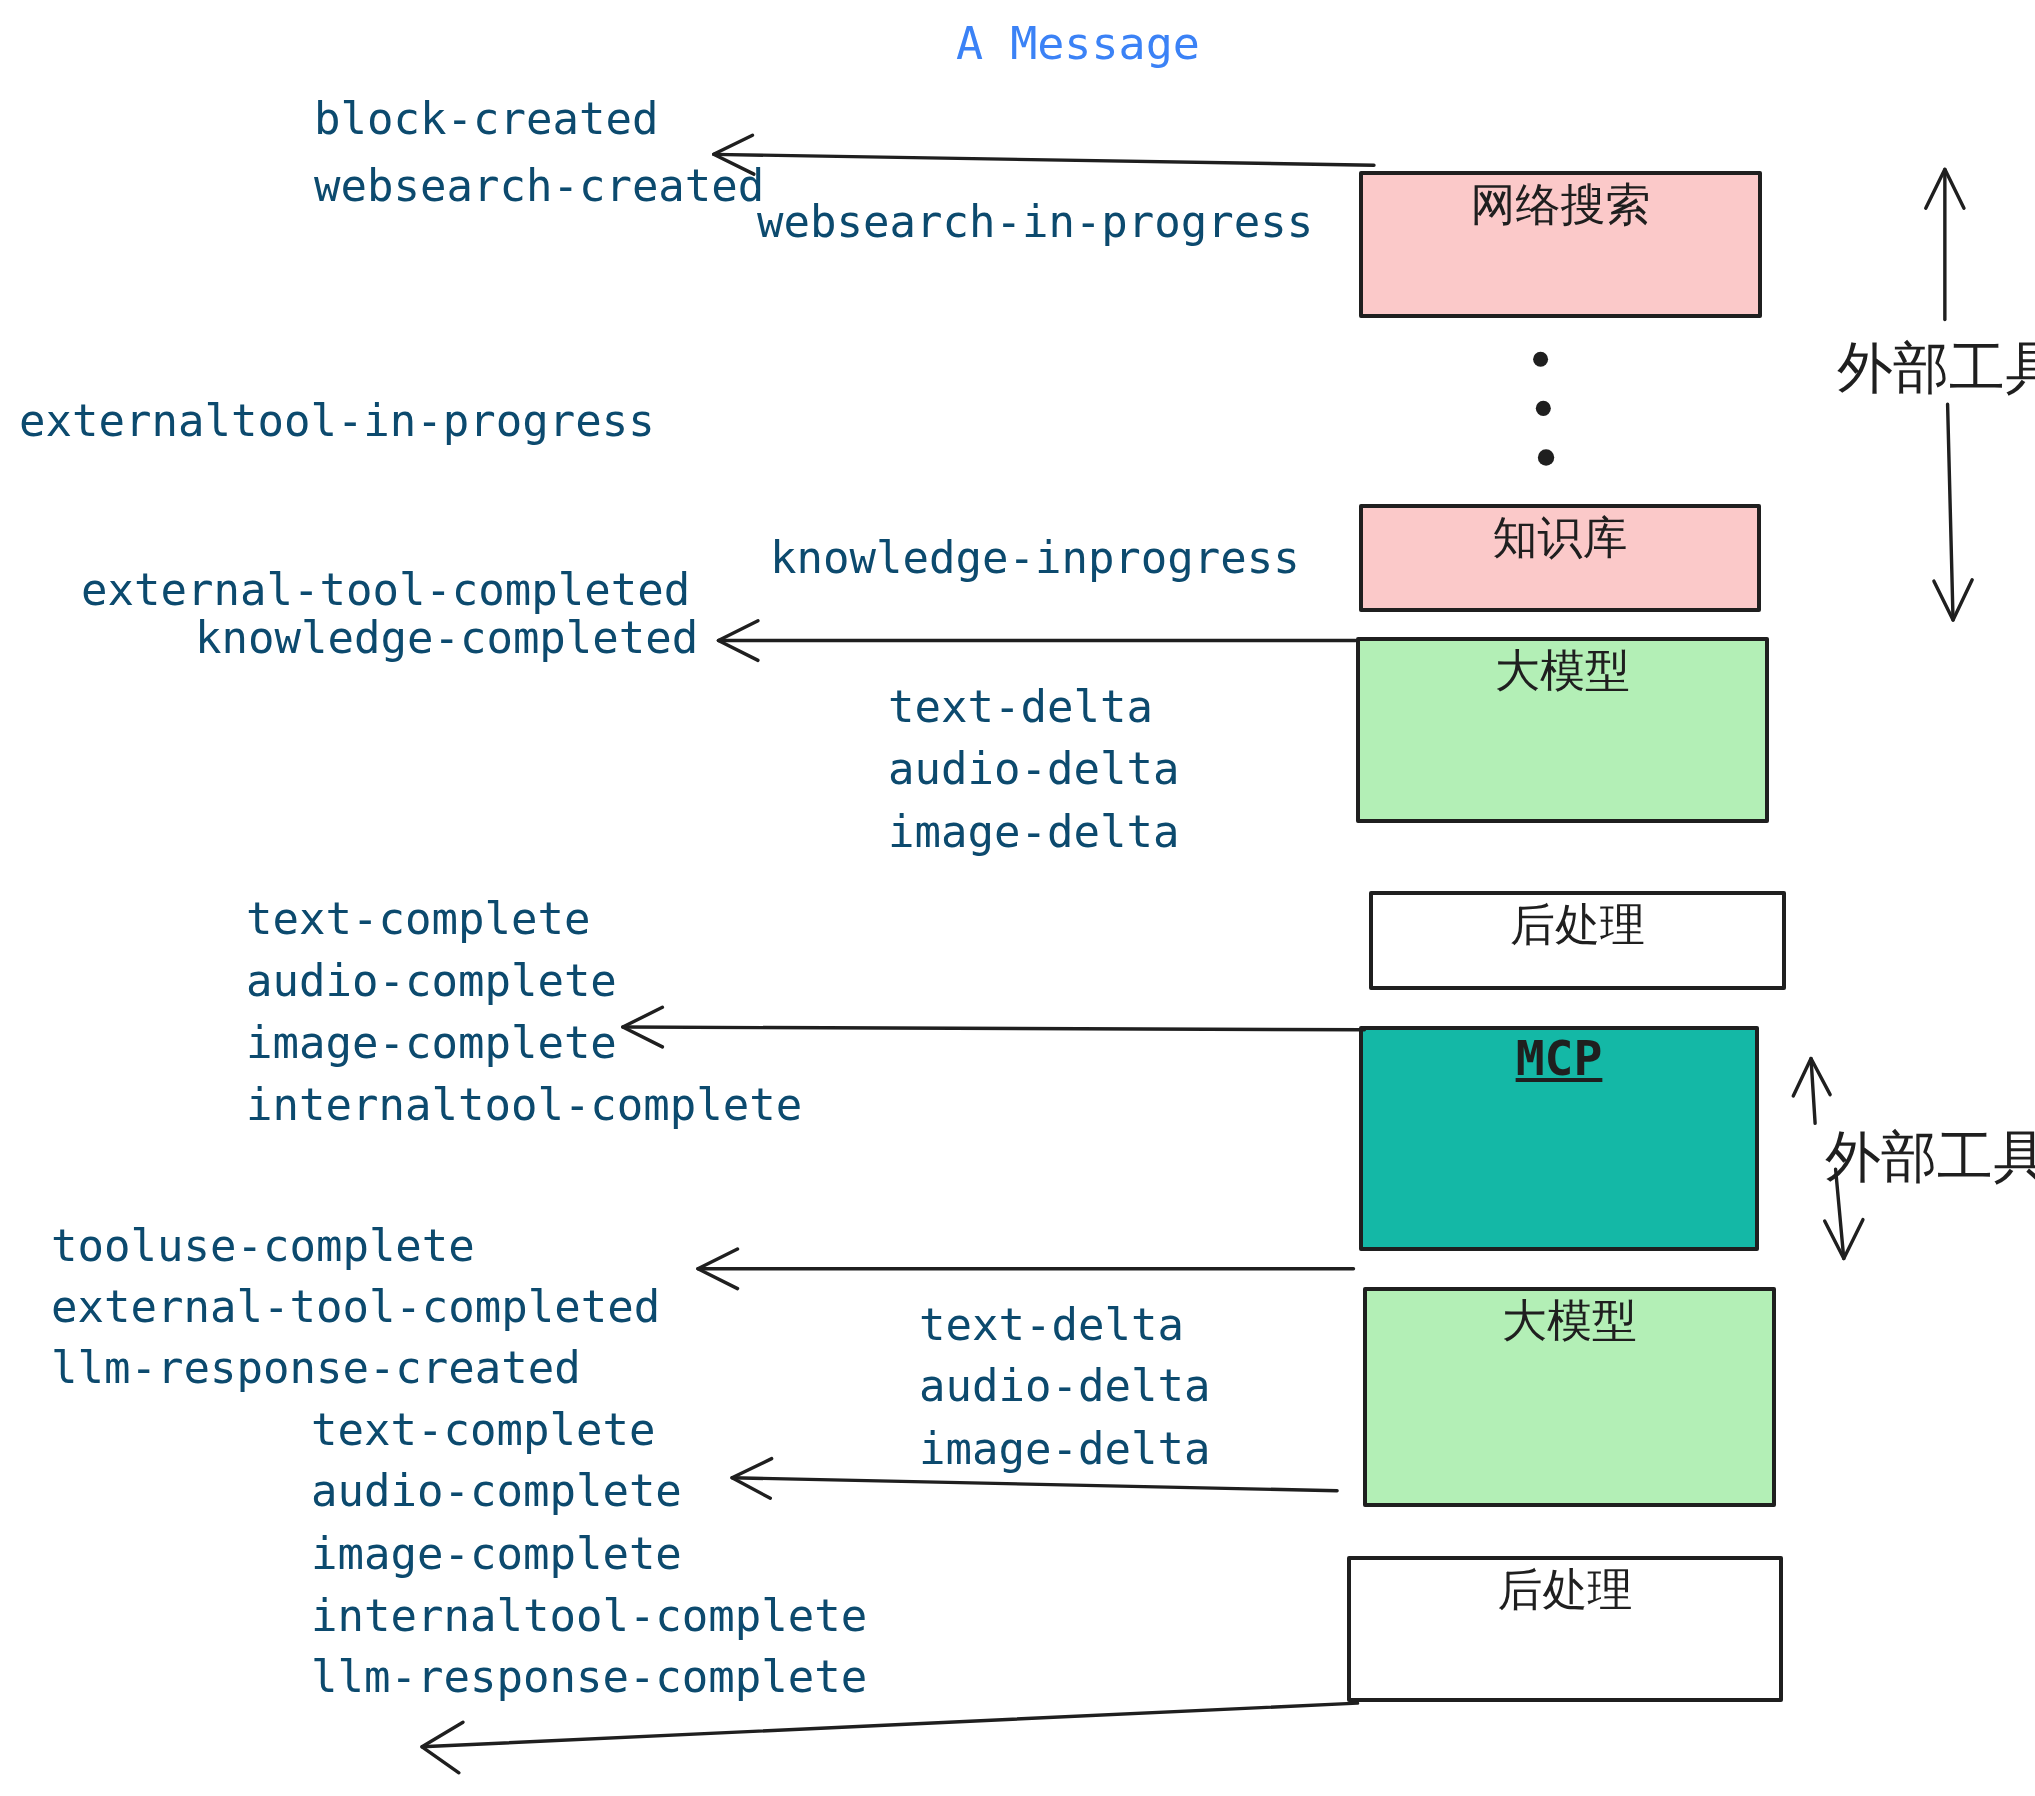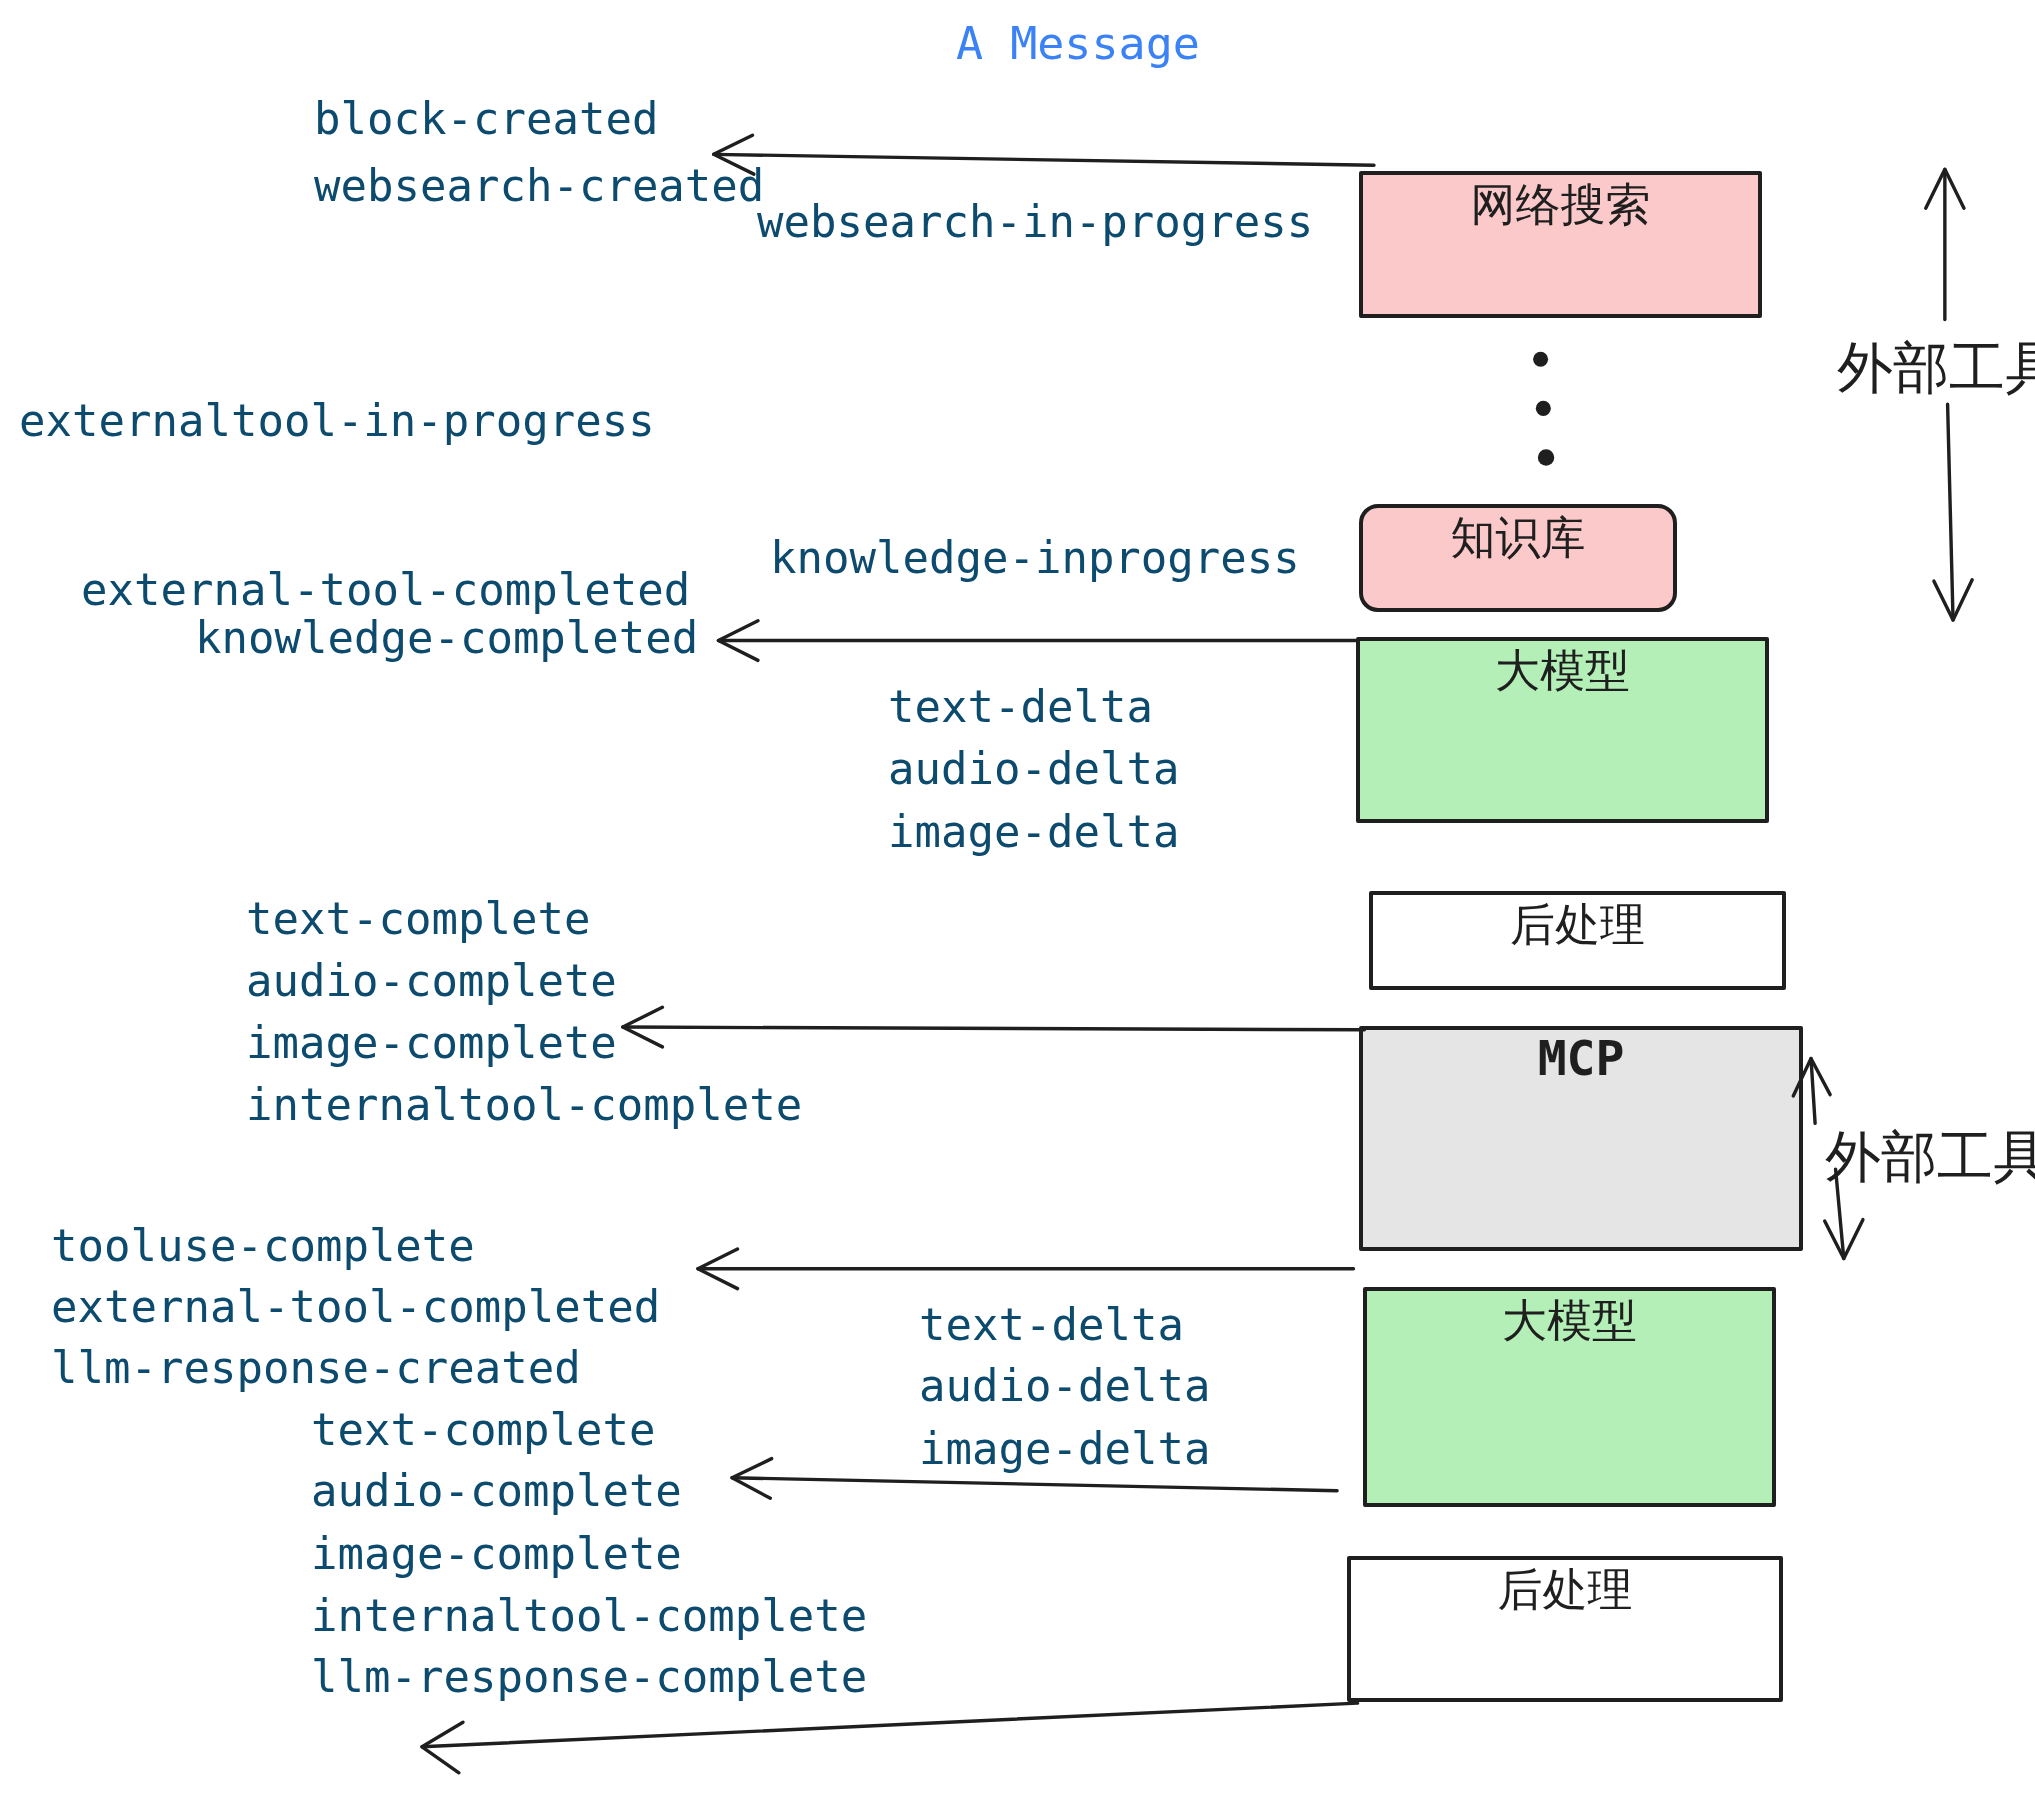--- a/index.html
+++ b/index.html
@@ -82,30 +82,30 @@
   <div class="ev" style="left:311px;top:1468px;">audio-complete</div>
   <div class="ev" style="left:311px;top:1531px;">image-complete</div>
   <div class="ev" style="left:311px;top:1593px;">internaltool-complete</div>
   <div class="ev" style="left:311px;top:1654px;">llm-response-complete</div>
 
   <div class="ev" style="left:10.2px;top:1806px;">block-complete</div>
 
   <div class="box" style="left: 1359px; top: 171px; width: 403px; height: 147px; background-color: rgb(251, 201, 201);">
     <span>网络搜索</span>
   </div>
-  <div class="box" style="left: 1359px; top: 504px; width: 318px; height: 108px; background-color: rgb(251, 201, 201); border-radius: 19px;">
+  <div class="box" style="left: 1359px; top: 504px; width: 402px; height: 108px; background-color: rgb(251, 201, 201);">
     <span>知识库</span>
   </div>
   <div class="box" style="left: 1356px; top: 637px; width: 413px; height: 186px; background-color: rgb(179, 239, 182);">
     <span>大模型</span>
   </div>
   <div class="box" style="left: 1369px; top: 891px; width: 417px; height: 99px; background-color: rgb(255, 255, 255);">
     <span>后处理</span>
   </div>
-  <div class="box" style="left: 1359px; top: 1026px; width: 444px; height: 225px; background-color: #e5e5e5;">
+  <div class="box" style="left: 1359px; top: 1026px; width: 400px; height: 225px; background-color: #14b8a6; text-decoration: underline;">
     <span class="mono-label">MCP</span>
   </div>
   <div class="box" style="left: 1363px; top: 1287px; width: 413px; height: 220px; background-color: rgb(179, 239, 182);">
     <span>大模型</span>
   </div>
   <div class="box" style="left: 1347px; top: 1556px; width: 436px; height: 146px; background-color: rgb(255, 255, 255);">
     <span>后处理</span>
   </div>
 
   <div class="annot" style="left:1837px;top:331px;">外部工具</div>

